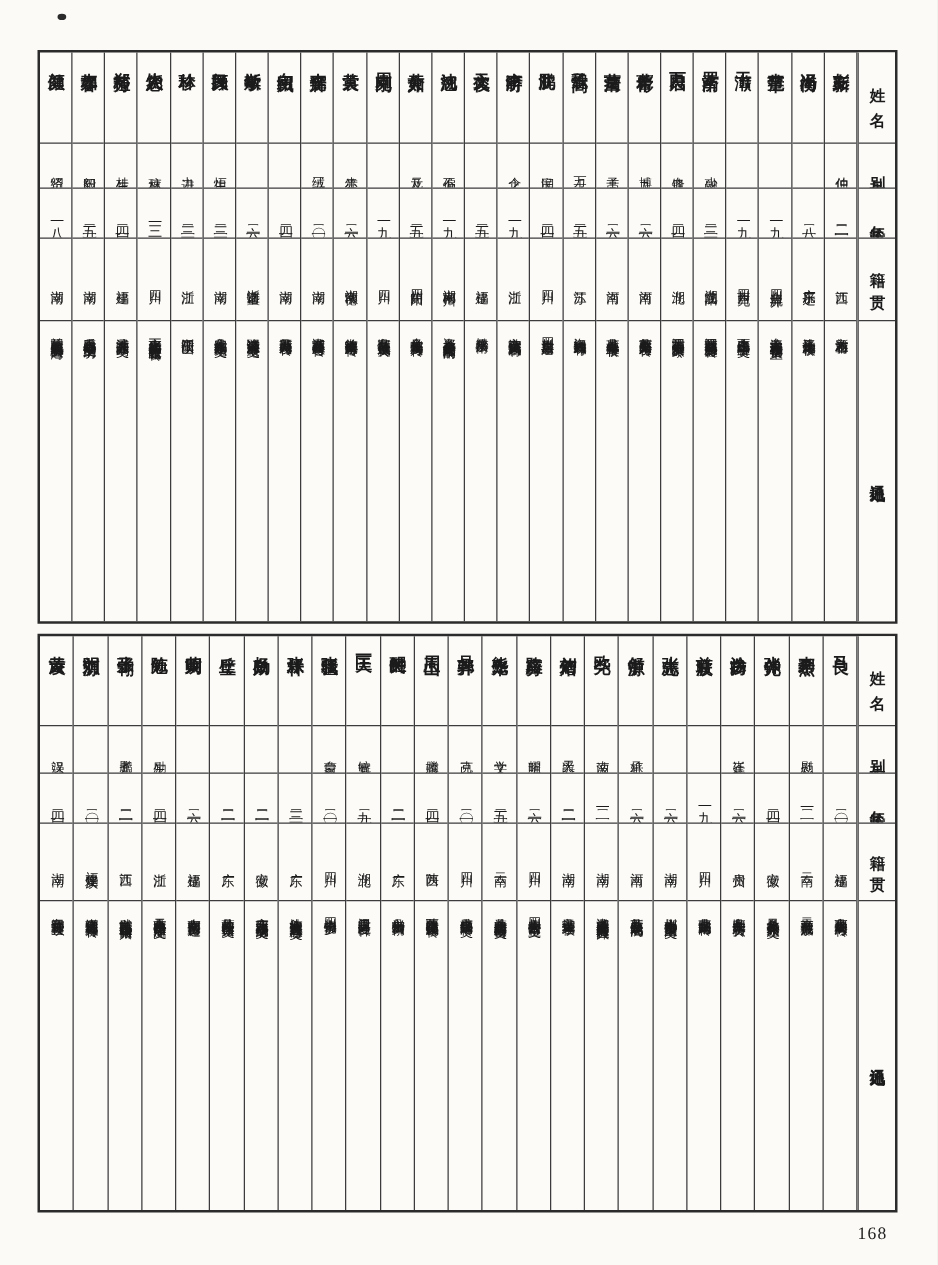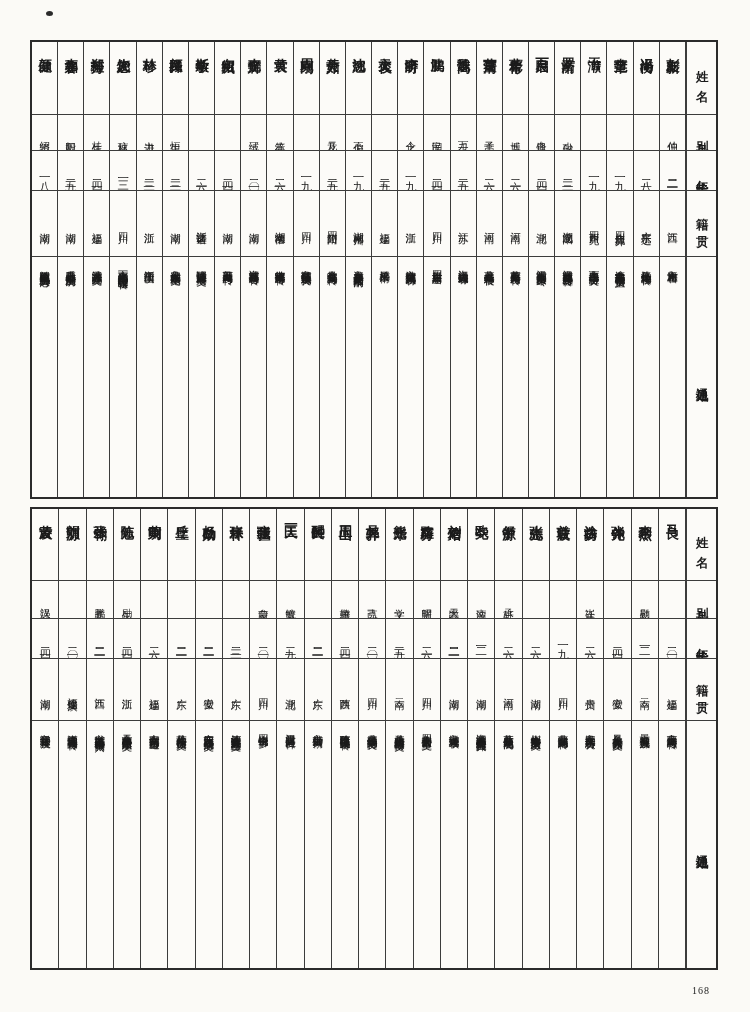--- a/index.html
+++ b/index.html
@@ -58,21 +58,21 @@
   .header-col .cell { justify-content:center; align-items:center; }
   .header-col .vtext { font-weight:bold; font-size:12.5px; }
   .h-name   { letter-spacing:1.6em; }
   .h-alias  { letter-spacing:0.35em; }
   .h-age    { letter-spacing:0.15em; }
   .h-origin { letter-spacing:1.4em; }
   .h-addr   { letter-spacing:4.8em; }
 
   .page-number {
     position:absolute; right:40px; bottom:16px;
-    font-size:10px; color:#222; letter-spacing:1px;
+    font-size:14px; color:#222; letter-spacing:1px;
   }
 </style>
 </head>
 <body>
 
 <div class="page">
   <div class="speck"></div>
 
   <div class="tables">
 

